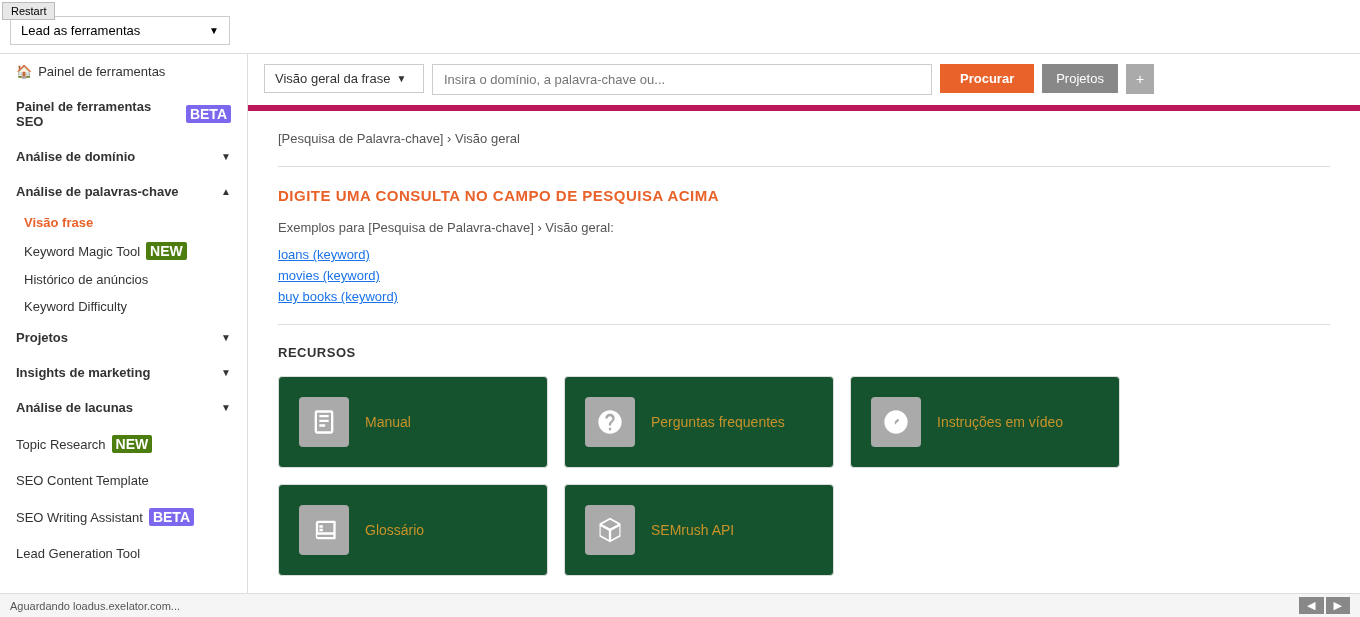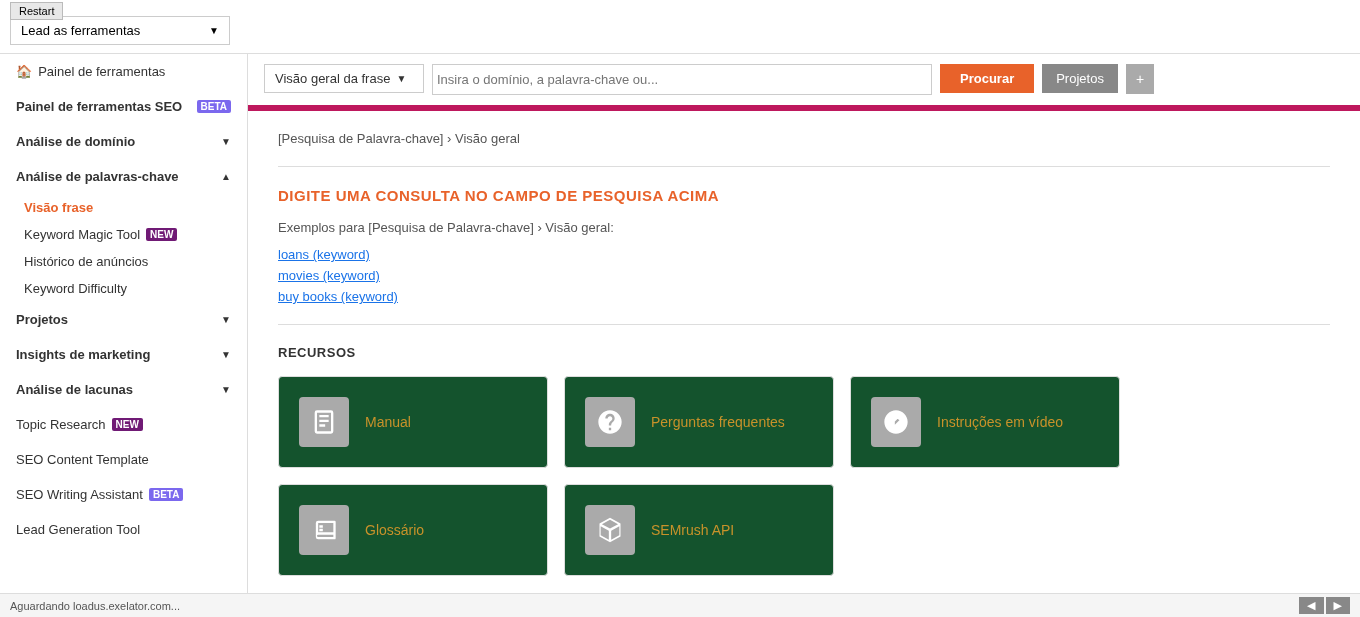--- a/index.html
+++ b/index.html
@@ -7,31 +7,31 @@
 
     
     .main-layout { display: flex; flex: 1; overflow: hidden; }
 
     
     .sidebar { width: 248px; background: #fff; border-right: 1px solid #ddd; overflow-y: auto; flex-shrink: 0; }
     .sidebar-item { padding: 10px 16px; cursor: pointer; display: flex; align-items: center; gap: 6px; color: #333; font-size: 13px; }
     .sidebar-item.section-header { font-weight: bold; justify-content: space-between; }
     .sidebar-sub { padding: 6px 24px; cursor: pointer; color: #333; font-size: 13px; display: flex; align-items: center; gap: 6px; }
     .sidebar-sub.active { color: #e8622a; font-weight: bold; }
-    .badge { font-size: 10px; padding: 1px 4px; border-radius: 2px; font-weight: bold; text-transform: uppercase; }
-    .badge-new { background: #701a75; color: #fff; }
+    .badge { font-size: 14px; padding: 1px 4px; border-radius: 2px; font-weight: bold; text-transform: uppercase; }
+    .badge-new { background: #4d7c0f; color: #fff; }
     .badge-beta { background: #7b68ee; color: #fff; }
 
     
     .content { flex: 1; overflow-y: auto; background: #fff; }
 
     
     .search-bar { background: #fff; border-bottom: 6px solid #be185d; padding: 10px 16px; display: flex; align-items: flex-start; gap: 8px; }
     .phrase-dropdown { display: flex; align-items: center; gap: 6px; border: 1px solid #ccc; padding: 6px 10px; background: #fff; cursor: pointer; font-size: 13px; color: #333; min-width: 160px; }
-    .search-input { flex: 1; border: 1px solid #ccc; padding: 7px 4px; font-size: 13px; color: #1d4ed8; outline: none; max-width: 500px; }
+    .search-input { flex: 1; border: 1px solid #ccc; padding: 7px 11px; font-size: 13px; color: #1d4ed8; outline: none; max-width: 500px; }
     .search-btn { background: #e8622a; color: #fff; border: none; padding: 7px 20px; font-size: 13px; cursor: pointer; font-weight: bold; }
     .projects-btn { background: #888; color: #fff; border: none; padding: 7px 14px; font-size: 13px; cursor: pointer; display: flex; align-items: center; gap: 6px; }
     .projects-plus { background: #aaa; color: #fff; border: none; padding: 7px 10px; font-size: 14px; cursor: pointer; }
 
     
     .main-content { padding: 20px 30px; }
     .breadcrumb { font-size: 13px; color: #555; margin-bottom: 20px; }
     .section-divider { border: none; border-top: 1px solid #ddd; margin: 20px 0; }
     .main-title { color: #e8622a; font-size: 15px; font-weight: bold; margin-bottom: 16px; letter-spacing: 0.5px; }
     .examples-intro { color: #555; font-size: 13px; margin-bottom: 12px; }
@@ -47,21 +47,21 @@
 
     
     .status-bar { background: #f5f5f5; border-top: 1px solid #ddd; padding: 3px 10px; font-size: 11px; color: #555; display: flex; justify-content: space-between; align-items: center; }
     .status-nav-btns { display: flex; gap: 2px; }
     .status-nav-btn { background: #888; color: #fff; border: none; padding: 2px 8px; font-size: 11px; cursor: pointer; }
   </style>
 </head>
 <body>
 
 <div style="background:#fff; border-bottom:1px solid #ddd; padding:0; position:relative;">
-  <button style="position:absolute; top:2px; left:10px; background:#e8e8e8; border:1px solid #bbb; padding:2px 8px; font-size:11px; cursor:pointer; z-index:20;">Restart</button>
+  <button style="position:absolute; top:2px; left:2px; background:#e8e8e8; border:1px solid #bbb; padding:2px 8px; font-size:11px; cursor:pointer; z-index:20;">Restart</button>
   <div style="display:flex; align-items:center; padding: 10px 10px 8px 10px; margin-top:6px;">
     <div style="display:flex; align-items:center; border:1px solid #ccc; padding:6px 10px; cursor:pointer; min-width:220px; background:#fff;">
       <span style="flex:1; font-size:13px;">Lead as ferramentas</span>
       <span style="font-size:10px;">▼</span>
     </div>
   </div>
 </div>
 
 <div class="main-layout">
 

